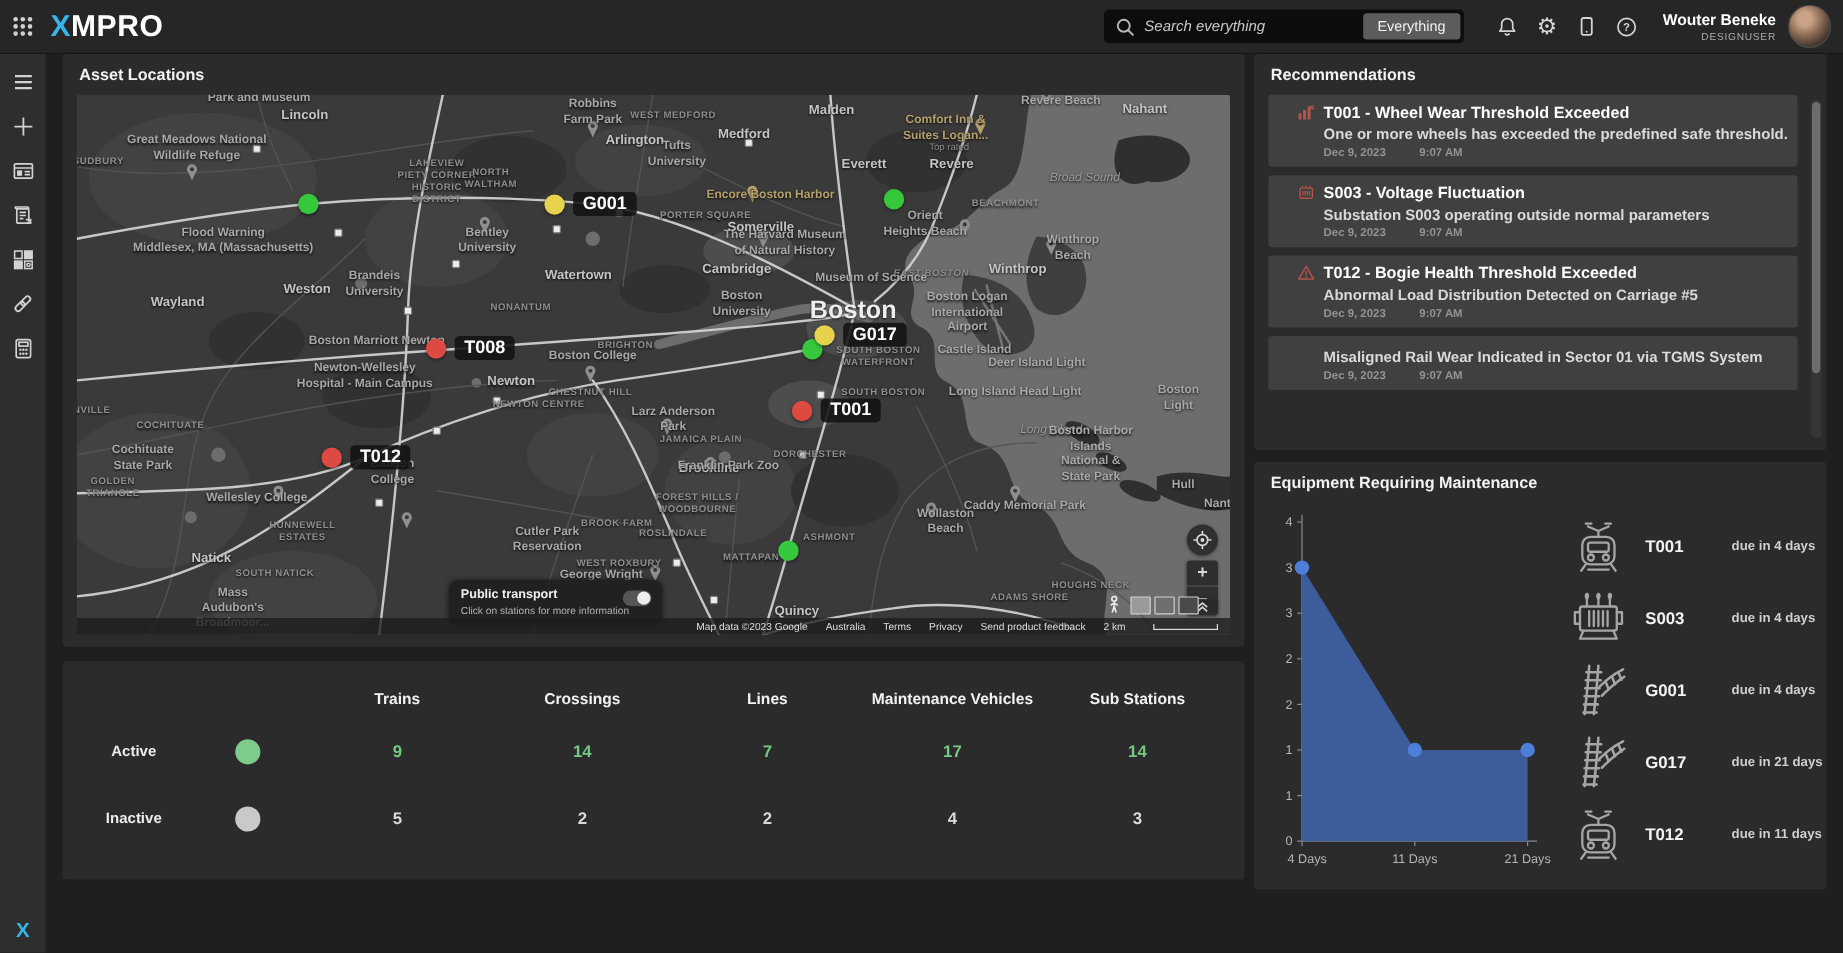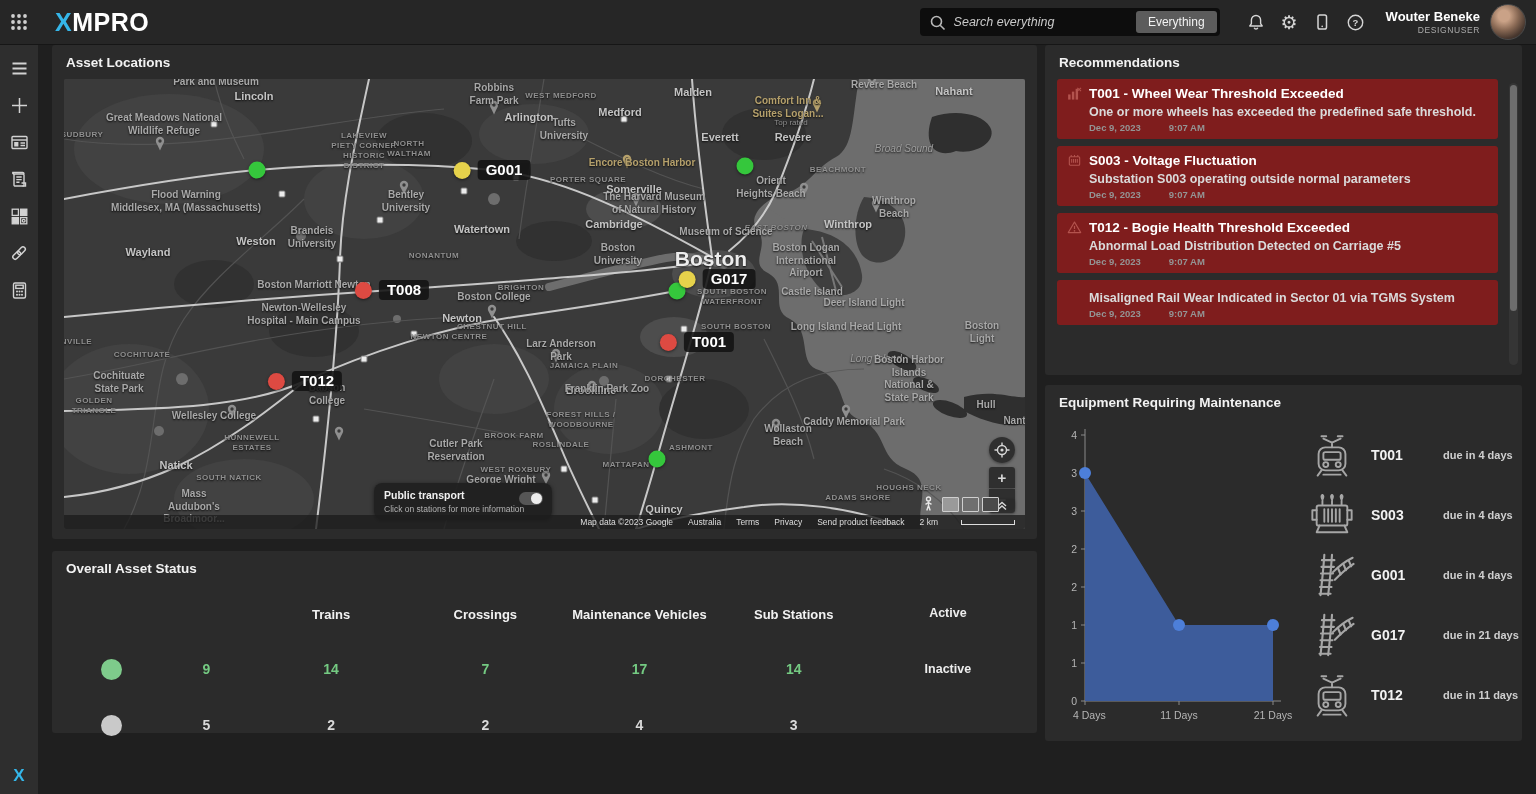--- a/index.html
+++ b/index.html
@@ -1,21 +1,21 @@
 <!DOCTYPE html>
 <html><head>
 <meta charset="utf-8">
 <style>
   html,body{margin:0;padding:0;width:1536px;height:794px;overflow:hidden;background:#1d1d1d;
     font-family:"Liberation Sans",sans-serif;color:#eee;-webkit-font-smoothing:antialiased;}
   svg{display:block}
   
   .topbar{height:45px;background:#262626;display:flex;align-items:center;justify-content:space-between;
     padding:0 10px 0 6px;box-sizing:border-box;position:relative;z-index:9;border-bottom:1px solid #161616}
-  .tb-left{display:flex;align-items:center;gap:23px}
+  .tb-left{display:flex;align-items:center;gap:10px}
   .waffle{width:26px;height:26px;display:flex;align-items:center;justify-content:center;cursor:pointer}
   .logo{font-size:25px;font-weight:bold;letter-spacing:.5px;line-height:1}
   .logo-x{color:#35b6e9}.logo-rest{color:#fff}
   .tb-right{display:flex;align-items:center}
   .searchbox{width:300px;height:28px;background:#0d0d0d;border-radius:4px;display:flex;align-items:center;
     padding:0 3px 0 9px;box-sizing:border-box;margin-right:20px}
   .search-ph{color:#c9c9c9;font-style:italic;font-size:12.5px;flex:1;margin-left:8px;white-space:nowrap}
   .scope{background:#5c5c5c;color:#f2f2f2;border:none;border-radius:3px;font-size:12px;height:22px;
     padding:0 12px;font-family:inherit;cursor:pointer}
   .tb-icon{width:33px;height:30px;display:flex;align-items:center;justify-content:center;color:#d5d5d5;cursor:pointer}
@@ -78,21 +78,21 @@
   .status-panel{height:182px}
   .status-grid{display:grid;grid-template-columns:95px 95px repeat(5,1fr);align-items:center;margin-top:4px}
   .sh{font-size:13px;font-weight:700;color:#f2f2f2;text-align:center;padding:10px 0 8px}
   .sl{font-size:12.5px;font-weight:700;color:#ededed;text-align:center}
   .sdot{width:21px;height:21px;border-radius:50%;margin:auto;display:block}
   .sv{font-size:14px;font-weight:700;text-align:center}
   .sv.active{color:#74ca82}.sv.inactive{color:#d9d9d9}
   .scell{height:56px;display:flex;align-items:center;justify-content:center}
   
   .reco-panel{height:330px;position:relative;flex:none}
-  .reco-card{background:#7f1d1d;border-radius:3px;padding:7px 10px 6px;margin:0 12px 7px 0;cursor:pointer}
+  .reco-card{background:#404040;border-radius:3px;padding:7px 24px 6px;margin:0 12px 7px 0;cursor:pointer}
   .rc-title{font-size:13.5px;font-weight:700;color:#fff;display:flex;align-items:center;gap:7px;white-space:nowrap}
   .rc-icon{width:15px;height:15px;flex:none}
   .rc-desc{font-size:12.5px;font-weight:600;color:#dadada;margin:4px 0 3px 22px;white-space:nowrap}
   .rc-date{font-size:9.5px;font-weight:700;color:#949494;margin-left:22px;display:flex;gap:28px}
   .reco-scroll{position:absolute;right:4px;top:38px;bottom:10px;width:9px;background:#353535;border-radius:5px;cursor:pointer}
   .reco-thumb{position:absolute;left:1px;right:1px;top:2px;height:80%;background:#6d6d6d;border-radius:5px}
   
   .maint-panel{flex:1;overflow:hidden}
   .maint-body{display:flex;gap:6px}
   .chart-wrap{width:242px;flex:none}
@@ -481,21 +481,21 @@
                 <span class="ml place" style="left: 845px; top: 300px;">Boston Harbor
 Islands
 National &amp;
 State Park</span>
                 <span class="ml caps" style="left: 370px; top: 177px;">NONANTUM</span>
                 <span class="ml place" style="left: 250px; top: 206px;">Boston Marriott Newton</span>
                 <span class="ml place" style="left: 240px; top: 235px;">Newton-Wellesley
 Hospital - Main Campus</span>
                 <span class="ml caps" style="left: 457px; top: 209px;">BRIGHTON</span>
                 <span class="ml place" style="left: 430px; top: 218px;">Boston College</span>
-                <span class="ml placebold" style="left: 362px; top: 240px; margin-left: 36px;">Newton</span>
+                <span class="ml placebold" style="left: 362px; top: 240px;">Newton</span>
                 <span class="ml caps" style="left: 428px; top: 248px;">CHESTNUT HILL</span>
                 <span class="ml caps" style="left: 385px; top: 258px;">NEWTON CENTRE</span>
                 <span class="ml placebold" style="left: 527px; top: 264px; margin-top: 48px;">Brookline</span>
                 <span class="ml place" style="left: 497px; top: 271px;">Larz Anderson
 Park</span>
                 <span class="ml caps" style="left: 520px; top: 287px;">JAMAICA PLAIN</span>
                 <span class="ml place" style="left: 543px; top: 310px;">Franklin Park Zoo</span>
                 <span class="ml caps" style="left: 592px; top: 300px; margin-left: 19px;">DORCHESTER</span>
                 <span class="ml caps" style="left: 517px; top: 341px;">FOREST HILLS /
 WOODBOURNE</span>
@@ -611,26 +611,26 @@
               <span>Send product feedback</span>
               <span class="scalegrp">
                 <span>2 km</span>
                   <span class="scalebar"></span>
               </span>
             </div>
           </div>
         </section>
 
         <section class="panel status-panel">
-          <h3>Overall Asset Status</h3>
           <div class="status-grid">
             <div></div>
               <div></div>
             <div class="sh">Trains</div>
             <div class="sh">Crossings</div>
+            <div class="sh">Lines</div>
             <div class="sh">Maintenance Vehicles</div>
             <div class="sh">Sub Stations</div>
 
             <div class="scell sl">Active</div>
             <div class="scell">
                 <span class="sdot" style="background:#7ecb8b"></span>
               </div>
             <div class="scell sv active">9</div>
             <div class="scell sv active">14</div>
             <div class="scell sv active">7</div>

